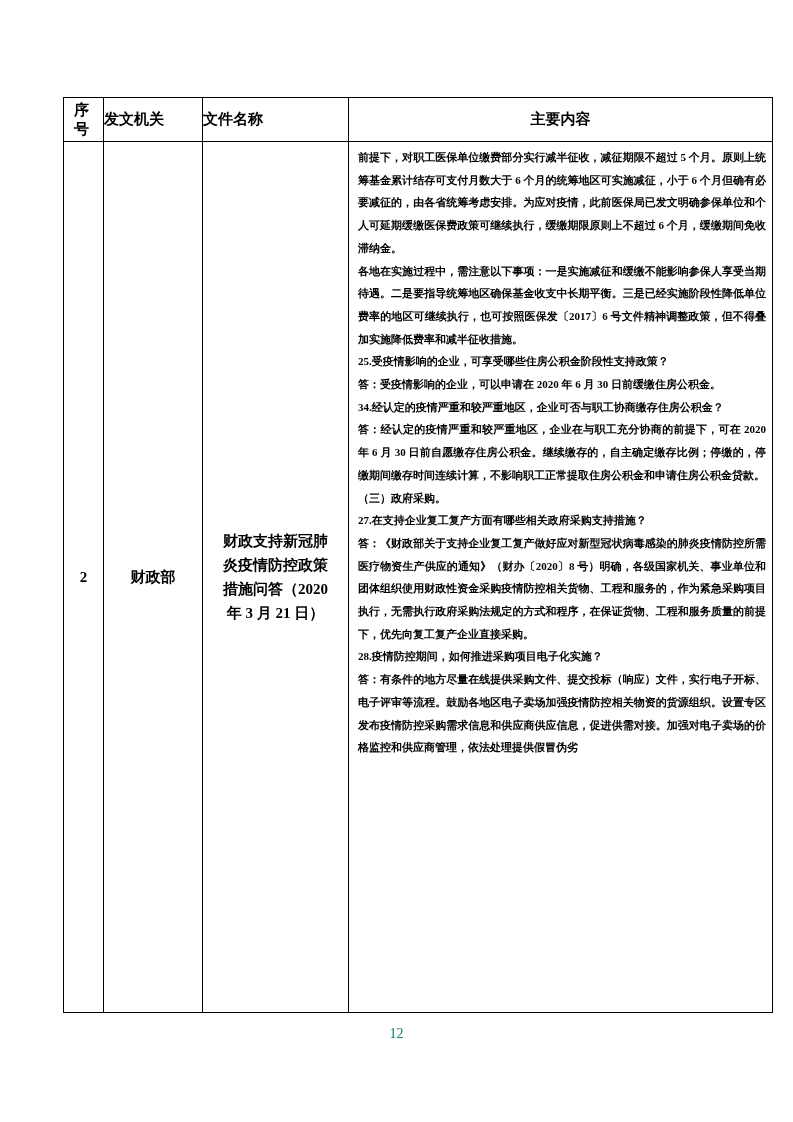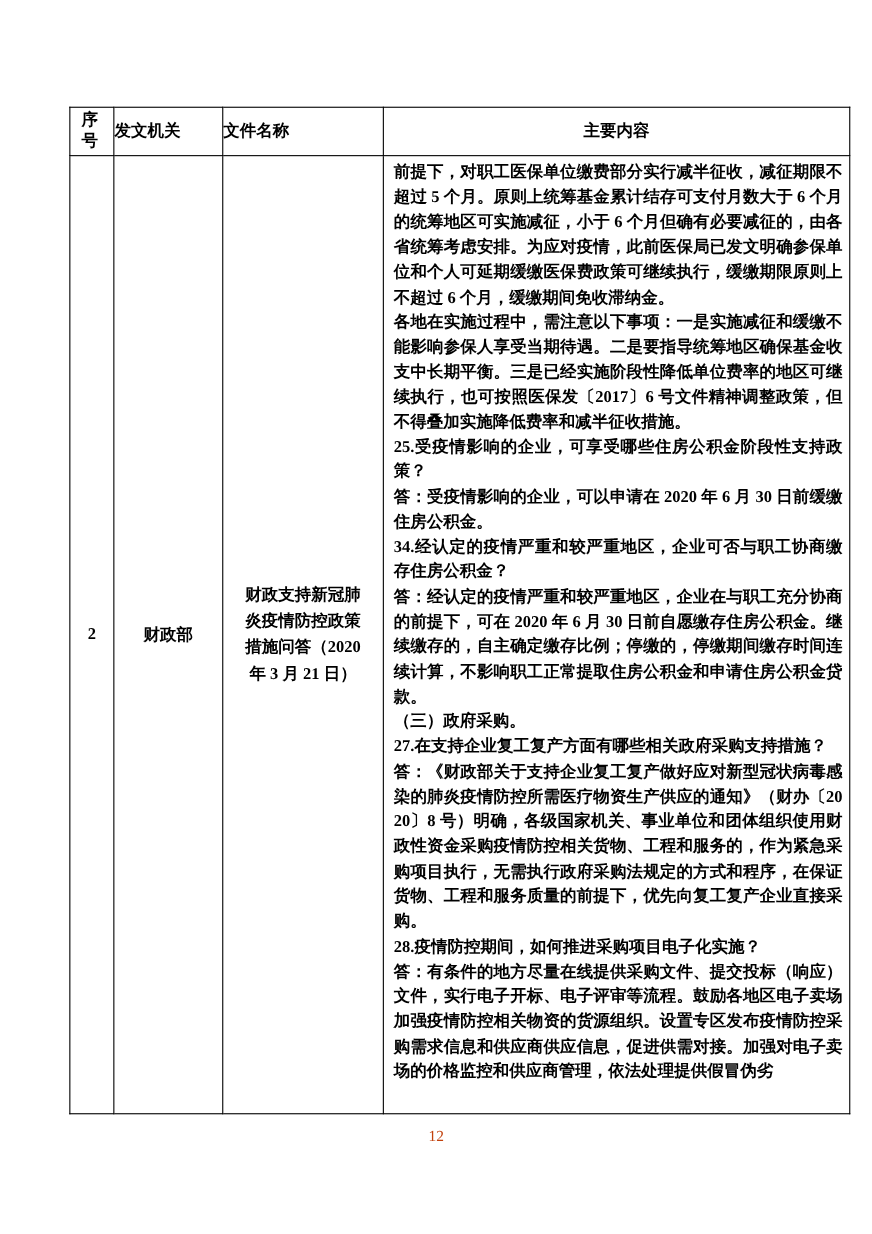--- a/index.html
+++ b/index.html
@@ -51,35 +51,35 @@
     vertical-align: middle;
     line-height: 24px;
     padding: 0 16px;
   }
   td.c-content {
     vertical-align: top;
     padding: 4px 6px 0 9px;
     overflow: hidden;
   }
   td.c-content .para {
-    font-size: 15px;
+    font-size: 11px;
     font-weight: 600;
     line-height: 22.7px;
     text-align: justify;
     word-break: break-all;
   }
   .page-number {
     position: absolute;
     top: 1026px;
     left: 0;
     width: 100%;
     text-align: center;
     font-size: 14px;
     font-weight: 400;
-    color: #c2410c;
+    color: #0f766e;
     font-family: "Liberation Serif", "DejaVu Serif", serif;
   }
 </style>
 </head>
 <body>
 
 <div class="page">
 
   <table class="doc-table">
     <thead>

